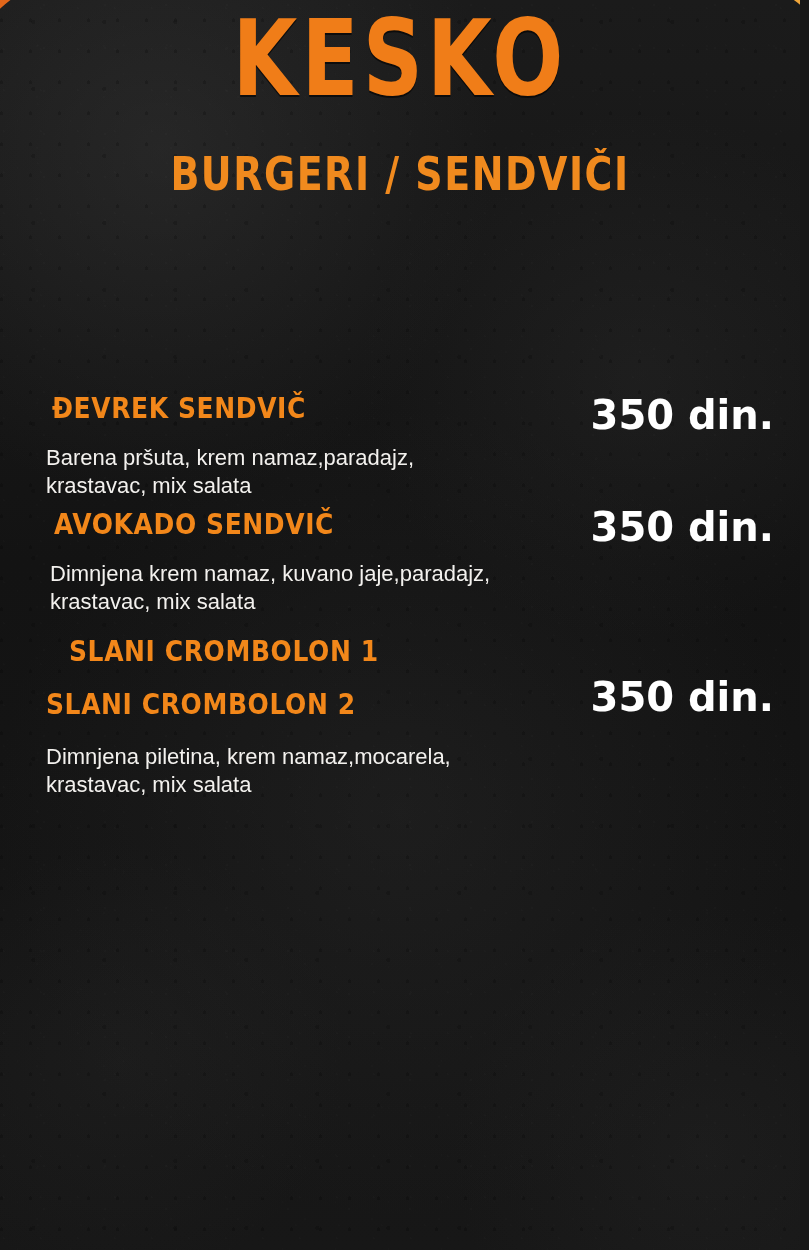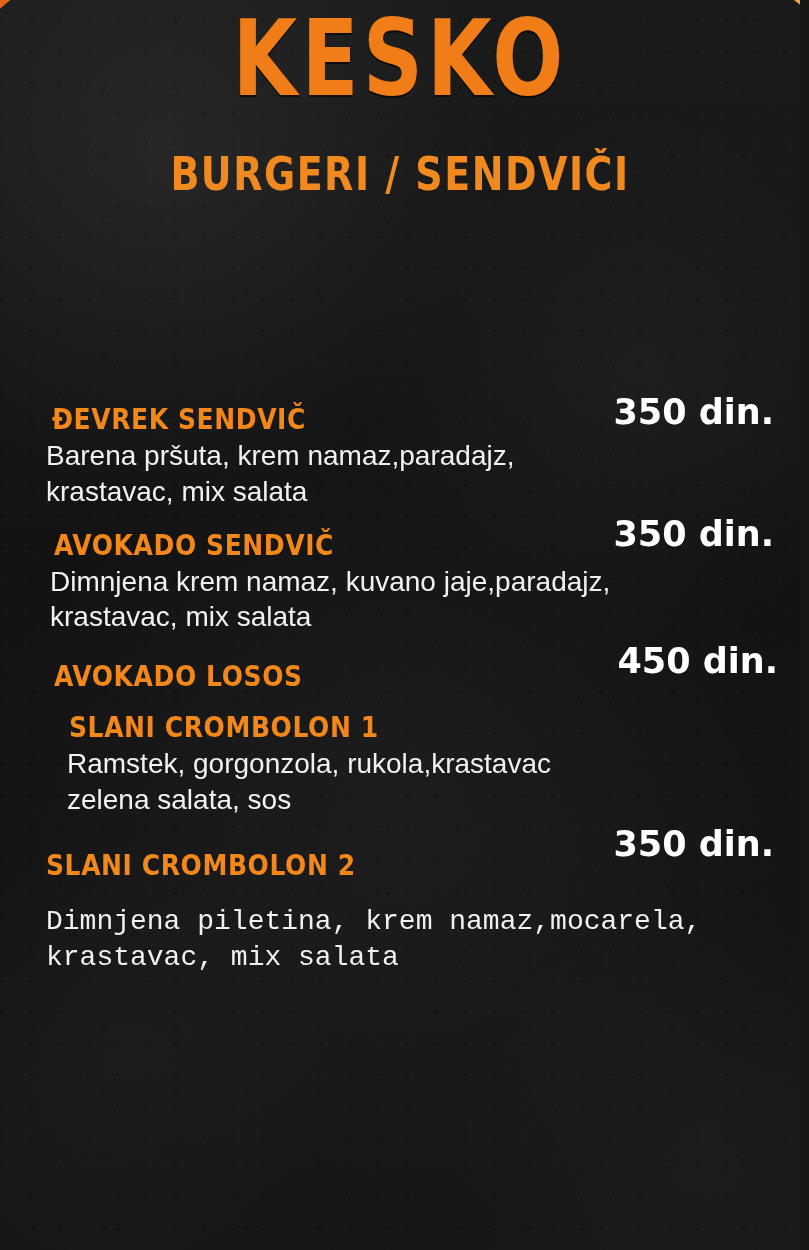--- a/index.html
+++ b/index.html
@@ -104,45 +104,45 @@
     left: 0;
     right: 0;
     padding: 0 20px 0 44px;
   }
   .item {
     position: relative;
     margin-bottom: 12px;
   }
   .item-head {
     display: flex;
-    align-items: flex-end;
+    align-items: flex-start;
     justify-content: space-between;
   }
   .item-name {
     font-family: "DejaVu Sans", sans-serif;
     font-weight: 700;
     font-size: 25px;
     letter-spacing: 0.6px;
     color: #F2871A;
     transform: scaleY(1.12);
     transform-origin: left bottom;
     white-space: nowrap;
   }
   .item-price {
     font-family: "DejaVu Sans", sans-serif;
     font-weight: 700;
-    font-size: 35px;
+    font-size: 40px;
     color: #FFFFFF;
     white-space: nowrap;
     padding-right: 6px;
   }
   .item-desc {
     font-family: "Liberation Sans", sans-serif;
     font-weight: 400;
-    font-size: 28px;
+    font-size: 22px;
     line-height: 1.28;
     color: #F3F1EE;
     margin-top: 2px;
     white-space: pre-line;
   }
 
   
   .i0 .item-name { padding-left: 8px; }
   .i0 .item-price { position: relative; top: -4px; }
   .i0 .item-desc { padding-left: 2px; }
@@ -158,21 +158,21 @@
   .i2 .item-desc { padding-left: 2px; }
 
   .i3 { margin-top: 22px; margin-left: 21px; }
   .i3 .item-name { padding-left: 4px; }
   .i3 .item-price { position: relative; top: -16px; padding-right: 2px;}
   .i3 .item-desc { padding-left: 2px; }
 
   .i4 { margin-top: 24px; }
   .i4 .item-name { padding-left: 2px; }
   .i4 .item-price { position: relative; top: -18px; padding-right: 6px;}
-  .i4 .item-desc { padding-left: 2px; margin-top: 22px; font-family: Liberation Mono, monospace; }
+  .i4 .item-desc { padding-left: 2px; margin-top: 5px; }
 </style>
 </head>
 <body>
 
 <div class="page">
   <div class="grain"></div>
 
   <svg class="brush-left" viewBox="0 0 330 230">
     <path d="M10,165 C20,60 95,10 200,28 C150,40 95,72 78,140 C68,182 84,212 108,228 C60,226 14,212 10,165 Z" fill="#E2661A"></path>
     <path d="M196,28 C214,26 232,27 246,31 C228,30 212,30 198,33 Z" fill="#E2661A"></path>
@@ -203,32 +203,26 @@
     <div class="item i1">
       <div class="item-head">
         <div class="item-name">AVOKADO SENDVIČ</div>
         <div class="item-price">350 din.</div>
       </div>
       <div class="item-desc">Dimnjena krem namaz, kuvano jaje,paradajz,
 krastavac, mix salata</div>
     </div>
 
     <div class="item i2">
-      <div class="item-head">
-        <div class="item-name">AVOKADO LOSOS</div>
-        <div class="item-price">450 din.</div>
-      </div>
     </div>
 
     <div class="item i3">
       <div class="item-head">
         <div class="item-name">SLANI CROMBOLON 1</div>
       </div>
-      <div class="item-desc">Ramstek, gorgonzola, rukola,krastavac
-zelena salata, sos</div>
     </div>
 
     <div class="item i4">
       <div class="item-head">
         <div class="item-name">SLANI CROMBOLON 2</div>
         <div class="item-price">350 din.</div>
       </div>
       <div class="item-desc">Dimnjena piletina, krem namaz,mocarela,
 krastavac, mix salata</div>
     </div>

